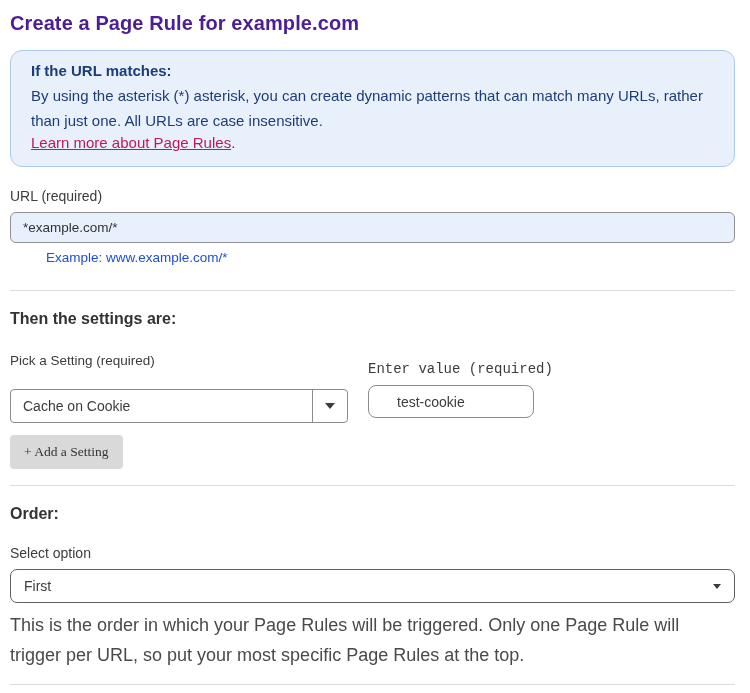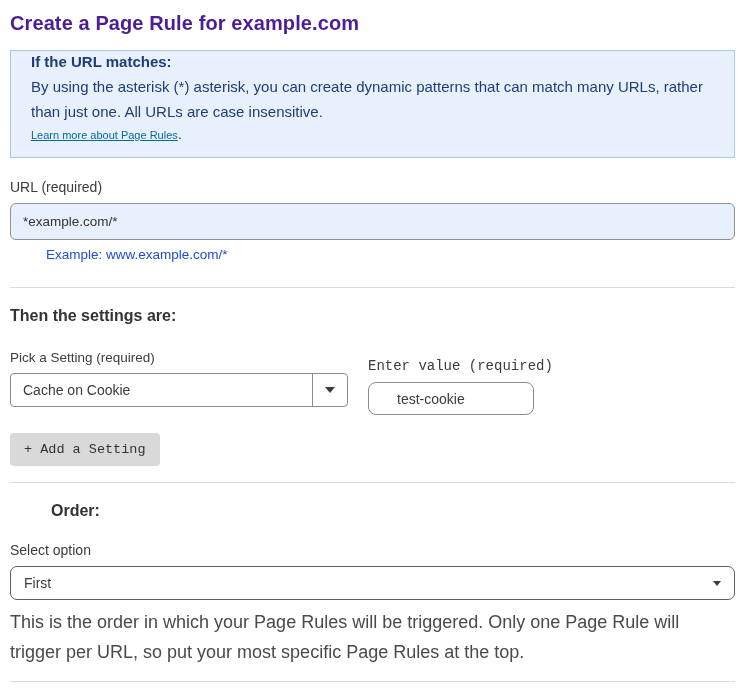--- a/index.html
+++ b/index.html
@@ -19,53 +19,53 @@
     font-size: 20px;
     font-weight: 700;
     color: #4c1d95;
     letter-spacing: 0.1px;
   }
   
   .info-box {
     margin-top: 15px;
     background: #e8f1fb;
     border: 1px solid #abcbed;
-    border-radius: 0;
-    padding: 0 20px 14px 20px;
+    border-radius: 12px;
+    padding: 9px 20px 14px 20px;
     color: #1d3d7a;
   }
   .info-heading {
     font-size: 15px;
     font-weight: 700;
     line-height: 1.5;
   }
   .info-body {
     font-size: 15px;
     line-height: 1.72;
     max-width: 690px;
   }
   .info-link {
-    font-size: 11px;
-    color: #0369a1;
+    font-size: 15px;
+    color: #be185d;
     text-decoration: underline;
     cursor: pointer;
     text-align: right;
   }
   .info-link-suffix { font-size: 15px; color: #1d3d7a; }
 
   
   .field-label {
     font-size: 14px;
     color: #3c3c3c;
   }
   .url-label { margin-top: 21px; }
   .url-input {
     margin-top: 8px;
     width: 100%;
-    height: 37px;
+    height: 31px;
     background: #e8f0fe;
     border: 1px solid #919191;
     border-radius: 6px;
     padding: 0 12px;
     font-size: 13.5px;
     color: #333333;
     font-family: "Liberation Sans", sans-serif;
     outline: none;
   }
   .helper-text {
@@ -91,21 +91,21 @@
   .settings-row {
     margin-top: 25px;
     display: flex;
     align-items: flex-start;
   }
   .setting-col { width: 338px; }
   .value-col { margin-left: 20px; margin-top: 8px; }
   .small-label { font-size: 13.5px; color: #3c3c3c; }
 
   .select-box {
-    margin-top: 8px;
+    margin-top: 21px;
     height: 34px;
     background: #ffffff;
     border: 1px solid #8c8c8c;
     border-radius: 4px;
     display: flex;
     align-items: center;
     cursor: pointer;
   }
   .select-box .select-text {
     flex: 1;
@@ -134,33 +134,33 @@
     background: #ffffff;
     border: 1px solid #8c8c8c;
     border-radius: 8px;
     padding: 0 28px;
     font-size: 14px;
     color: #3c3c3c;
     font-family: "Liberation Sans", sans-serif;
     outline: none;
   }
   .add-setting-btn {
-    margin-top: 18px;
+    margin-top: 12px;
     display: inline-block;
     background: #d9d9d9;
     color: #333333;
     border: none;
     border-radius: 4px;
     padding: 9px 14px;
     font-size: 13.5px;
-    font-family: Liberation Mono, monospace;
+    font-family: Liberation Serif, serif;
     cursor: pointer;
   }
   .divider-2 { margin-top: 16px; }
-  .order-heading { margin-top: 19px; margin-left: 41px; }
+  .order-heading { margin-top: 19px; }
   .order-select-label { margin-top: 22px; font-size: 14px; }
 
   .wide-select {
     margin-top: 8px;
     height: 32px;
     background: #ffffff;
     border: 1px solid #5f5f5f;
     border-radius: 7px;
     display: flex;
     align-items: center;

